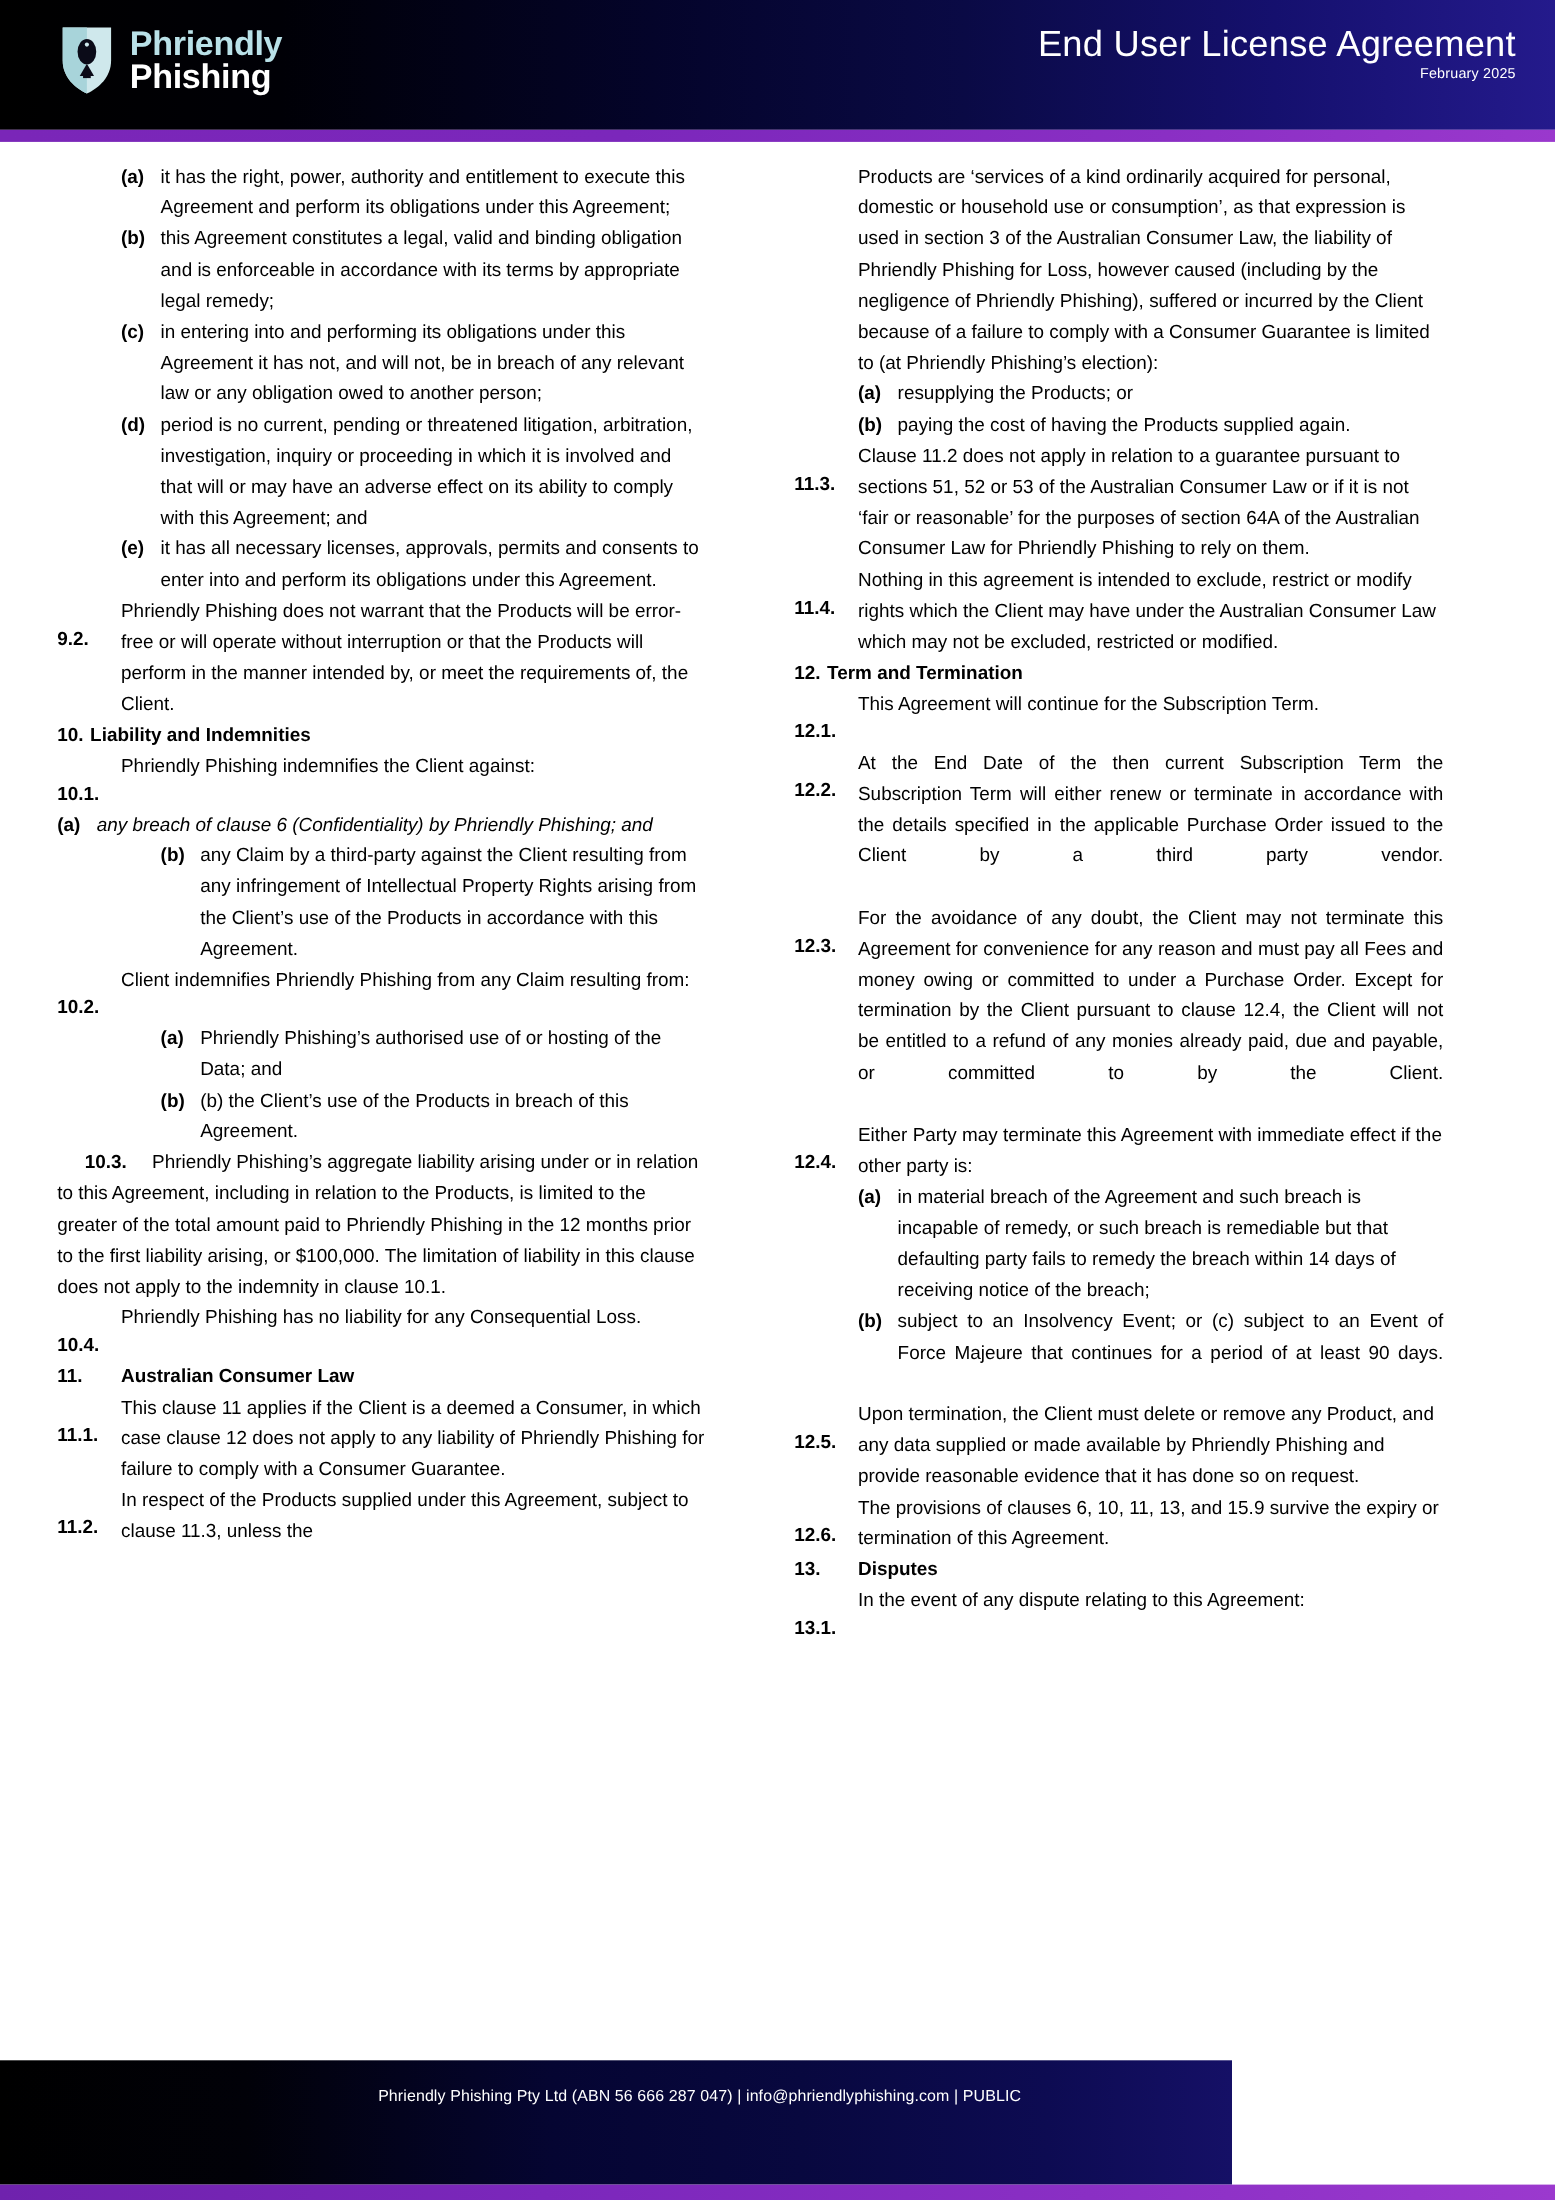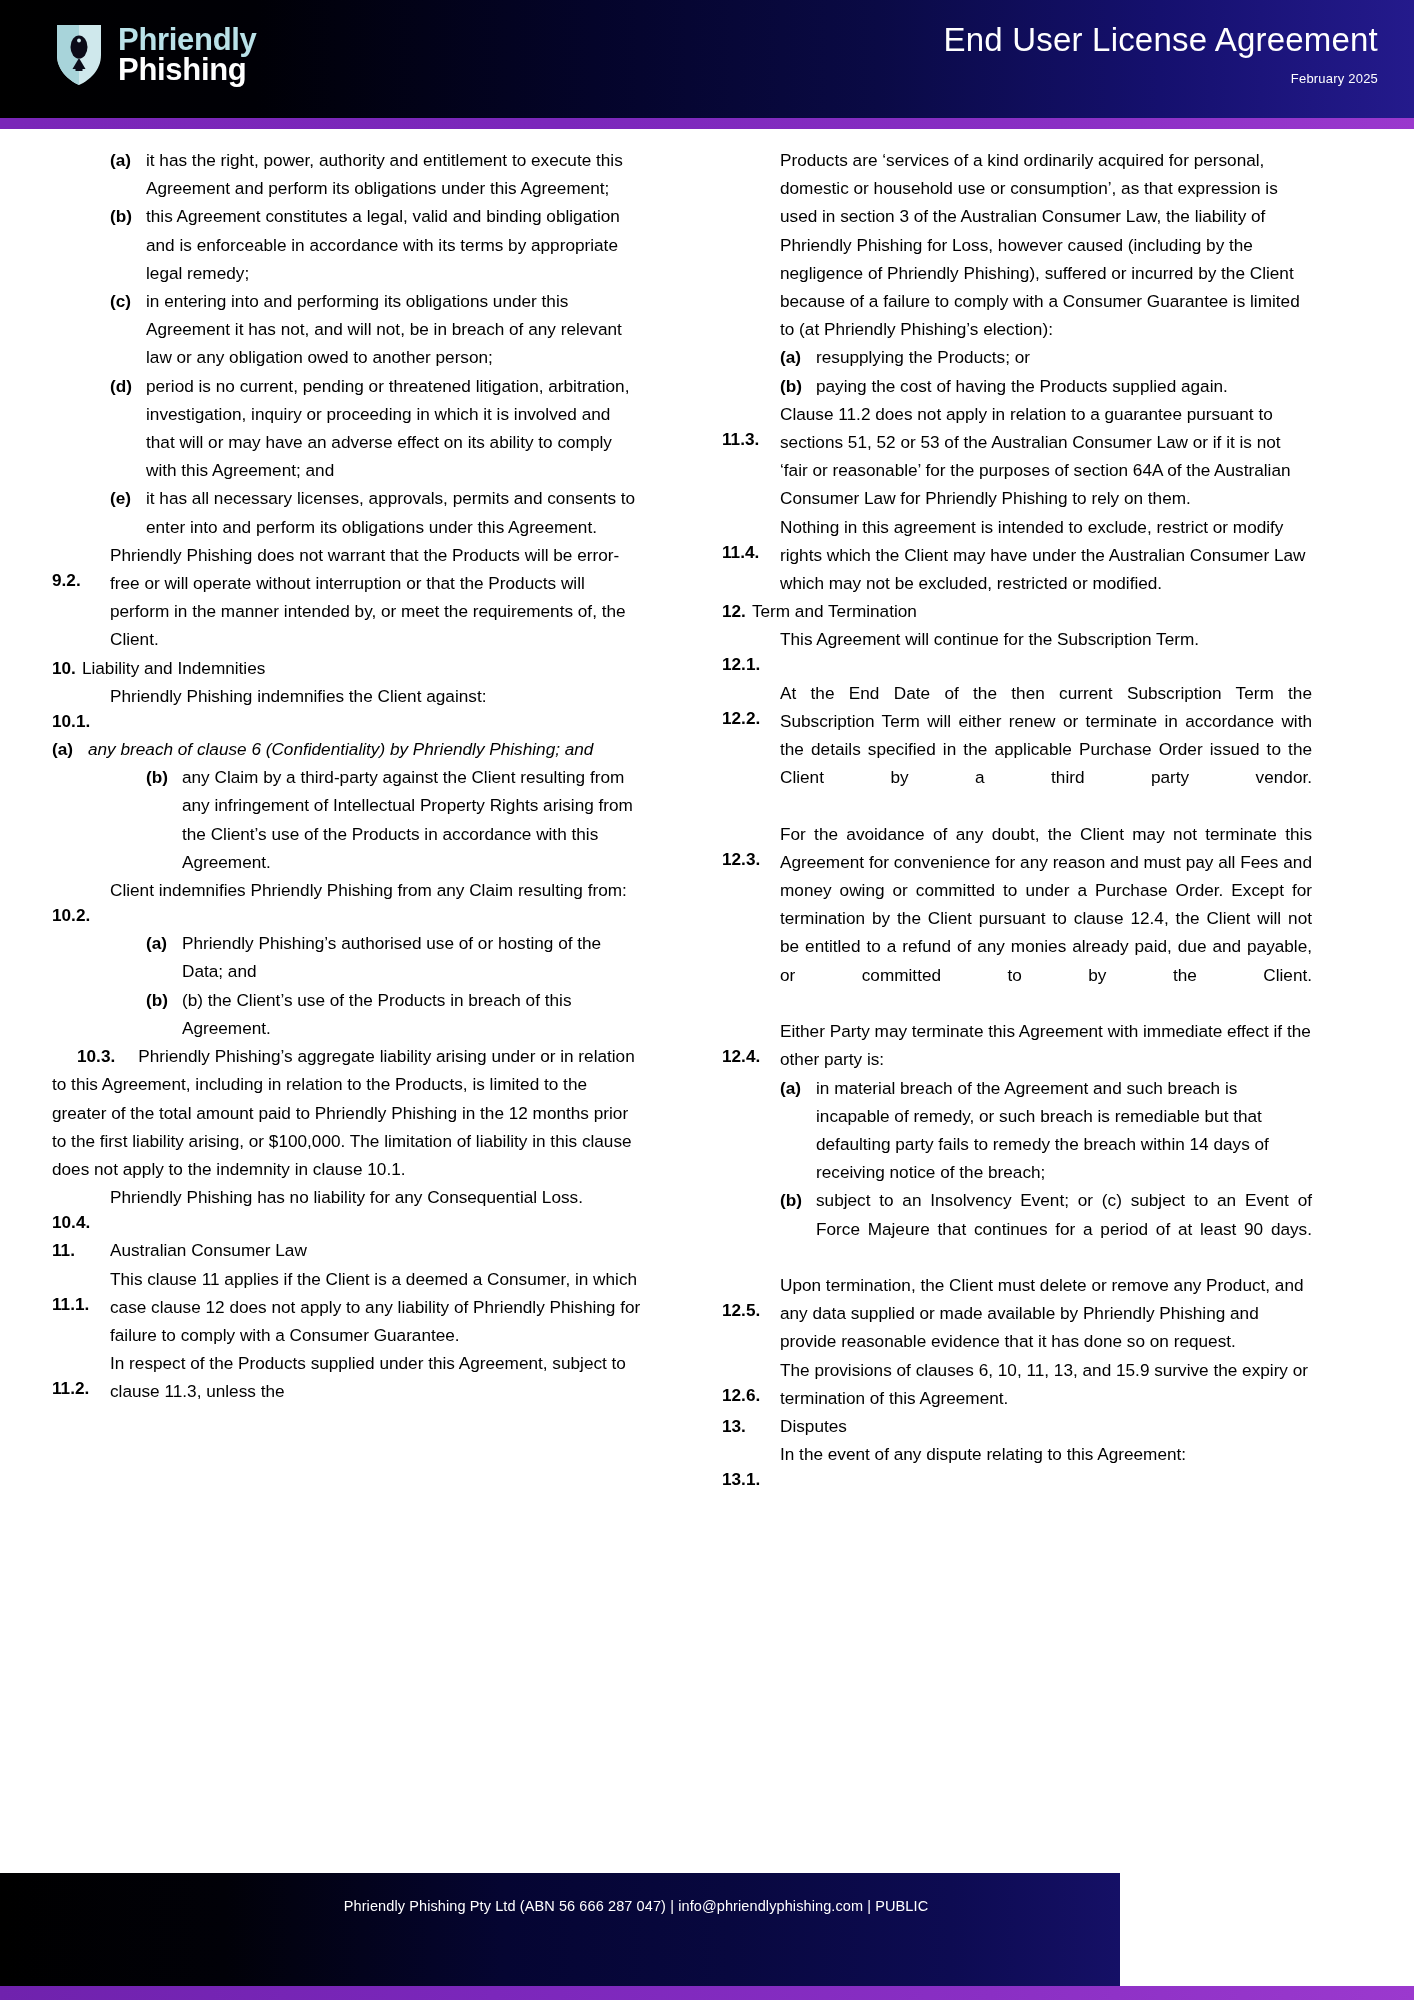--- a/index.html
+++ b/index.html
@@ -91,21 +91,21 @@
     font-weight: 400;
     color: #ffffff;
     letter-spacing: 0.2px;
     line-height: 1.12;
     white-space: nowrap;
   }
   .doc-date {
     font-size: 13px;
     font-weight: 400;
     color: #ffffff;
-    margin-top: 12px;
+    margin-top: 0;
     letter-spacing: 0.2px;
   }
 
   
   .content {
     position: absolute;
     top: 129px;
     left: 0;
     width: 1414px;
     height: 1744px;
@@ -140,21 +140,21 @@
     flex: 1 1 auto;
   }
 
   
   .lvl1 { margin-left: 0px; }
   .lvl1 .num { width: 58px; margin-top: 25px; }
 
   
   .heading { font-weight: 700; display: flex; }
   .heading .num { width: auto; }
-  .heading .txt { font-weight: 400; }
+  .heading .txt { font-weight: 700; }
   .heading-tab .num { width: 58px; }
   .heading-space .num { width: auto; padding-right: 6px; }
 
   
   .lvl2 { margin-left: 58px; }
   .lvl2 .num { width: 36px; }
 
   
   .lvl3 { margin-left: 94px; }
   .lvl3 .num { width: 36px; }

